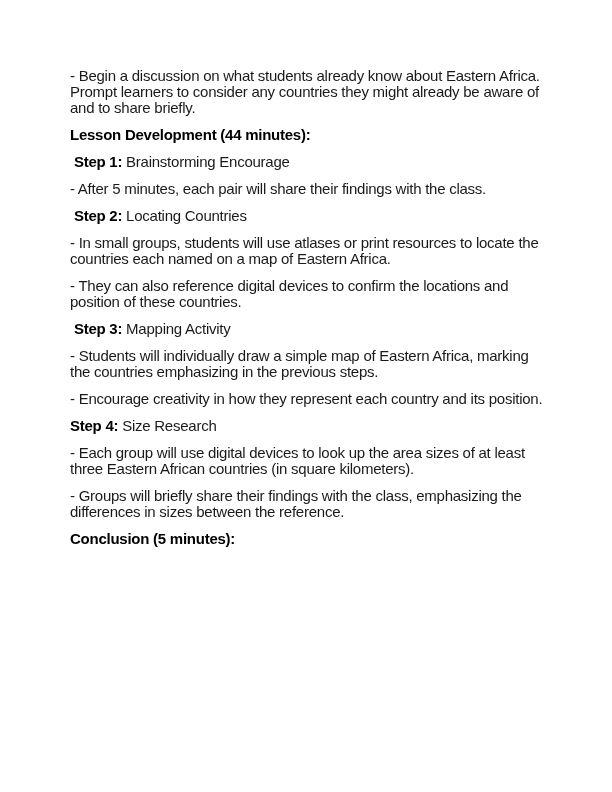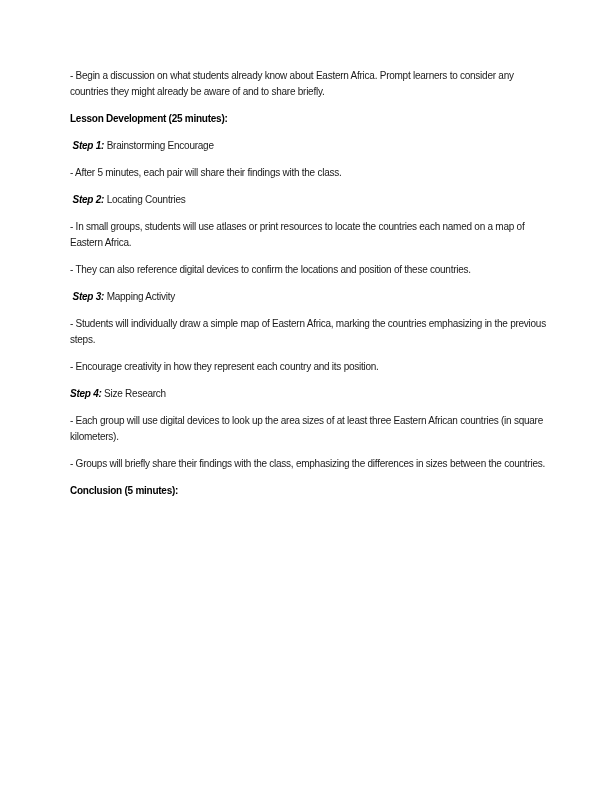--- a/index.html
+++ b/index.html
@@ -9,45 +9,45 @@
     background: #ffffff;
     overflow: hidden;
   }
   .page {
     box-sizing: border-box;
     width: 612px;
     height: 792px;
     background: #ffffff;
     padding: 68px 64px 40px 70px;
     font-family: "Liberation Sans", sans-serif;
-    font-size: 10px;
+    font-size: 15px;
     letter-spacing: -0.25px;
     line-height: 16px;
     color: #1a1a1a;
   }
   .page p {
     margin: 0 0 11px 0;
     white-space: pre-wrap; 
   }
   .sect    { margin-top: 17px; }
   .sect-lg { margin-top: 23px; }
   .heading    { font-weight: 700; color: #000000; }
-  .step-label { font-weight: 700; color: #000000; font-style: italic; }
+  .step-label { font-weight: 700; color: #000000; }
 </style>
 </head>
 <body>
 
 <div class="page" id="doc">
     <p>- Begin a discussion on what students already know about Eastern Africa. Prompt learners to consider any countries they might already be aware of and to share briefly.</p>
-    <p class="heading sect sect-lg">Lesson Development (25 minutes):</p>
+    <p class="heading sect sect-lg">Lesson Development (44 minutes):</p>
     <p class="sect"><span class="step-label"> Step 1:</span><span> Brainstorming Encourage</span></p>
     <p>- After 5 minutes, each pair will share their findings with the class.</p>
     <p class="sect"><span class="step-label"> Step 2:</span><span> Locating Countries</span></p>
     <p>- In small groups, students will use atlases or print resources to locate the countries each named on a map of Eastern Africa.</p>
     <p>- They can also reference digital devices to confirm the locations and position of these countries.</p>
     <p class="sect"><span class="step-label"> Step 3:</span><span> Mapping Activity</span></p>
     <p>- Students will individually draw a simple map of Eastern Africa, marking the countries emphasizing in the previous steps.</p>
     <p>- Encourage creativity in how they represent each country and its position.</p>
     <p class="sect"><span class="step-label">Step 4:</span><span> Size Research</span></p>
     <p>- Each group will use digital devices to look up the area sizes of at least three Eastern African countries (in square kilometers).</p>
-    <p>- Groups will briefly share their findings with the class, emphasizing the differences in sizes between the countries.</p>
+    <p>- Groups will briefly share their findings with the class, emphasizing the differences in sizes between the reference.</p>
     <p class="heading sect">Conclusion (5 minutes):</p>
   </div>
 
 </body></html>

